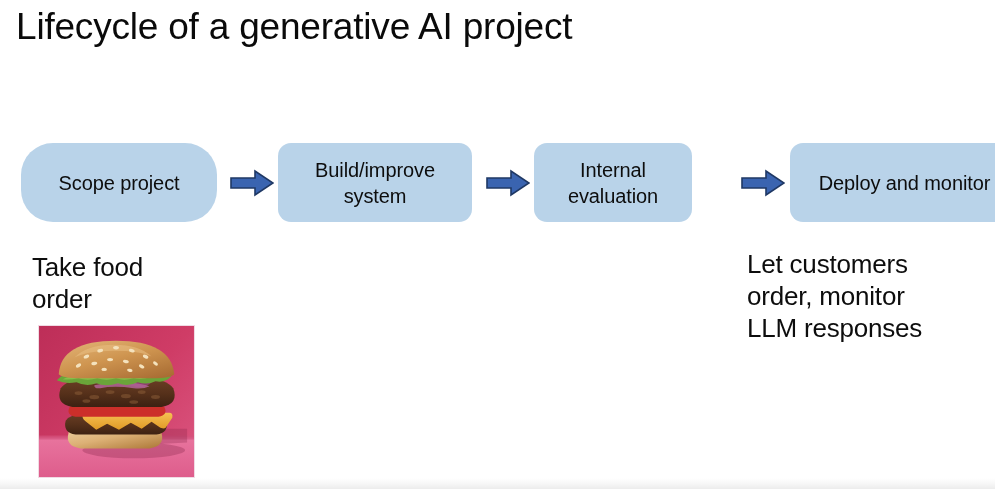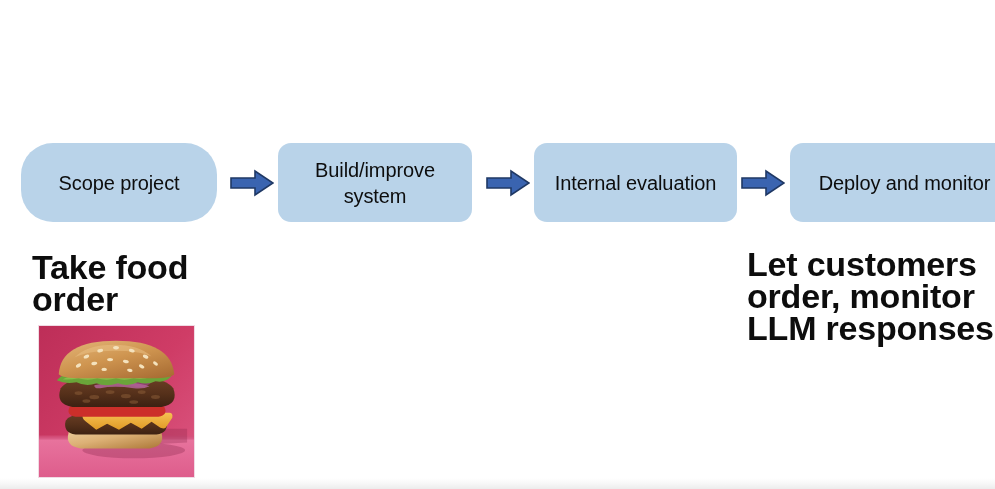--- a/index.html
+++ b/index.html
@@ -70,39 +70,39 @@
   }
   .flow-box .box-label {
     font-size: 20px;
     line-height: 26px;
     font-weight: 400;
     color: #0d0d0d;
     letter-spacing: -0.1px;
   }
   #box-1 { left: 21px;  width: 196px; border-radius: 32px; }
   #box-2 { left: 278px; width: 194px; justify-content: flex-end; }
-  #box-3 { left: 534px; width: 203px; }
+  #box-3 { left: 534px; width: 158px; }
   #box-4 { left: 790px; width: 229px; }
 
   .flow-arrow {
     position: absolute;
     top: 26px;
     width: 44px;
     height: 28px;
   }
   #arrow-1 { left: 230px; }
   #arrow-2 { left: 486px; }
   #arrow-3 { left: 741px; }
 
   
   .caption {
     position: absolute;
-    font-size: 34px;
+    font-size: 26px;
     line-height: 32px;
-    font-weight: 700;
+    font-weight: 400;
     color: #0d0d0d;
     letter-spacing: -0.2px;
     white-space: pre-line;
   }
   #caption-left  { left: 32px;  top: 251px; }
   #caption-right { left: 747px; top: 248px; }
 
   
   #burger-photo {
     position: absolute;
@@ -114,20 +114,21 @@
     border: 1px solid #f0dbe4;
     box-sizing: border-box;
   }
   #burger-photo svg { display: block; width: 100%; height: 100%; }
 </style>
 </head>
 <body>
 
 <div id="slide">
 
+  <div id="page-title">Lifecycle of a generative AI project</div>
 
   <div id="flow">
 
     <div class="flow-box" id="box-1">
       <span class="box-label">Scope project</span>
     </div>
 
     <div class="flow-arrow" id="arrow-1">
       <svg viewBox="0 0 44 28" xmlns="http://www.w3.org/2000/svg" aria-hidden="true">
         <polygon points="1,9 25,9 25,2 43,14 25,26 25,19 1,19" fill="#3a64b0" stroke="#1f3864" stroke-width="1.6" stroke-linejoin="miter"></polygon>

